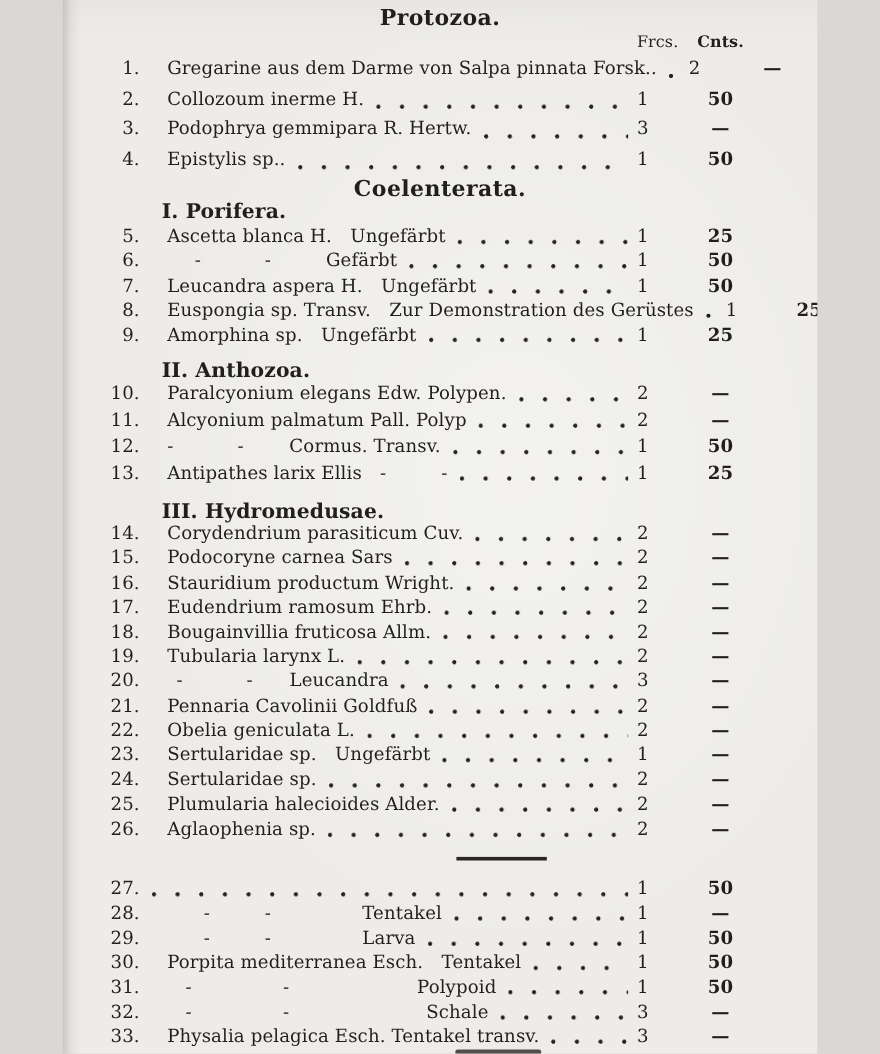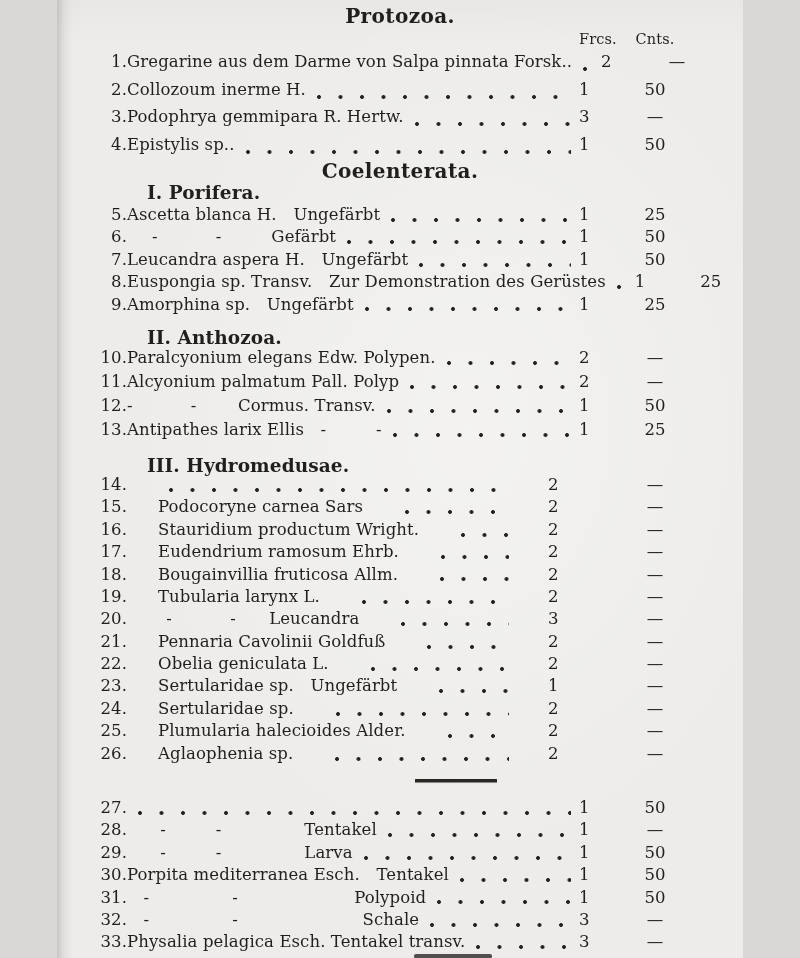--- a/index.html
+++ b/index.html
@@ -30,35 +30,35 @@
     height:18px; line-height:18px;
     padding-right:60px;
     font-size:14.5px;
   }
   .hspacer { flex:1 1 auto; }
   .row {
     display:flex; align-items:baseline;
     padding-right:60px;
   }
   .num  { flex:none; width:70px; text-align:right; white-space:pre; }
-  .label{ flex:none; white-space:pre; }
+  .label{ flex:none; white-space:pre; margin-left:25px; }
   .leader{
     flex:1 1 auto; min-width:10px;
     align-self:flex-end;
     height:4px; margin:0 8px 4.5px 11px;
     background-image: radial-gradient(circle at 2px 2px, #26231f 1.55px, rgba(0,0,0,0) 2.25px);
     background-size:21.5px 4px;
     background-repeat:repeat-x;
   }
   .frcs { flex:none; width:44px; text-align:left; }
-  .cnts { flex:none; width:56px; text-align:center; margin-left:4px; }
+  .cnts { flex:none; width:56px; text-align:center; margin-left:4px;font-weight:bold; }
   .sec-protozoa .row     { height:27.5px; line-height:27.5px; }
   .sec-porifera .row     { height:22.4px; line-height:22.4px; }
   .sec-anthozoa .row     { height:24px;   line-height:24px; }
-  .sec-hydromedusae .row { height:22.4px; line-height:22.4px;gap:31px; }
+  .sec-hydromedusae .row { height:22.4px; line-height:22.4px; }
   .sec-velella .row      { height:22.4px; line-height:22.4px; }
   .heading-center {
     height:22px; line-height:22px; margin-top:2px;
     text-align:center; font-weight:bold; font-size:20px;
     letter-spacing:0.4px;
   }
   .heading-sub {
     font-weight:bold; font-size:18.5px;
     margin-left:90px;
   }
@@ -190,20 +190,21 @@
           <span class="label">Antipathes larix Ellis -   -</span>
           <span class="leader"></span>
           <span class="frcs">1</span>
           <span class="cnts">25</span>
         </div>
       </div>
       <div class="heading-sub hd-hydromedusae">III. Hydromedusae.</div>
       <div class="rows sec-hydromedusae">
         <div class="row">
           <span class="num">14.</span>
+          <span class="label">Corydendrium parasiticum Cuv.</span>
           <span class="leader"></span>
           <span class="frcs">2</span>
           <span class="cnts">—</span>
         </div>
         <div class="row">
           <span class="num">15.</span>
           <span class="label">Podocoryne carnea Sars</span>
           <span class="leader"></span>
           <span class="frcs">2</span>
           <span class="cnts">—</span>

